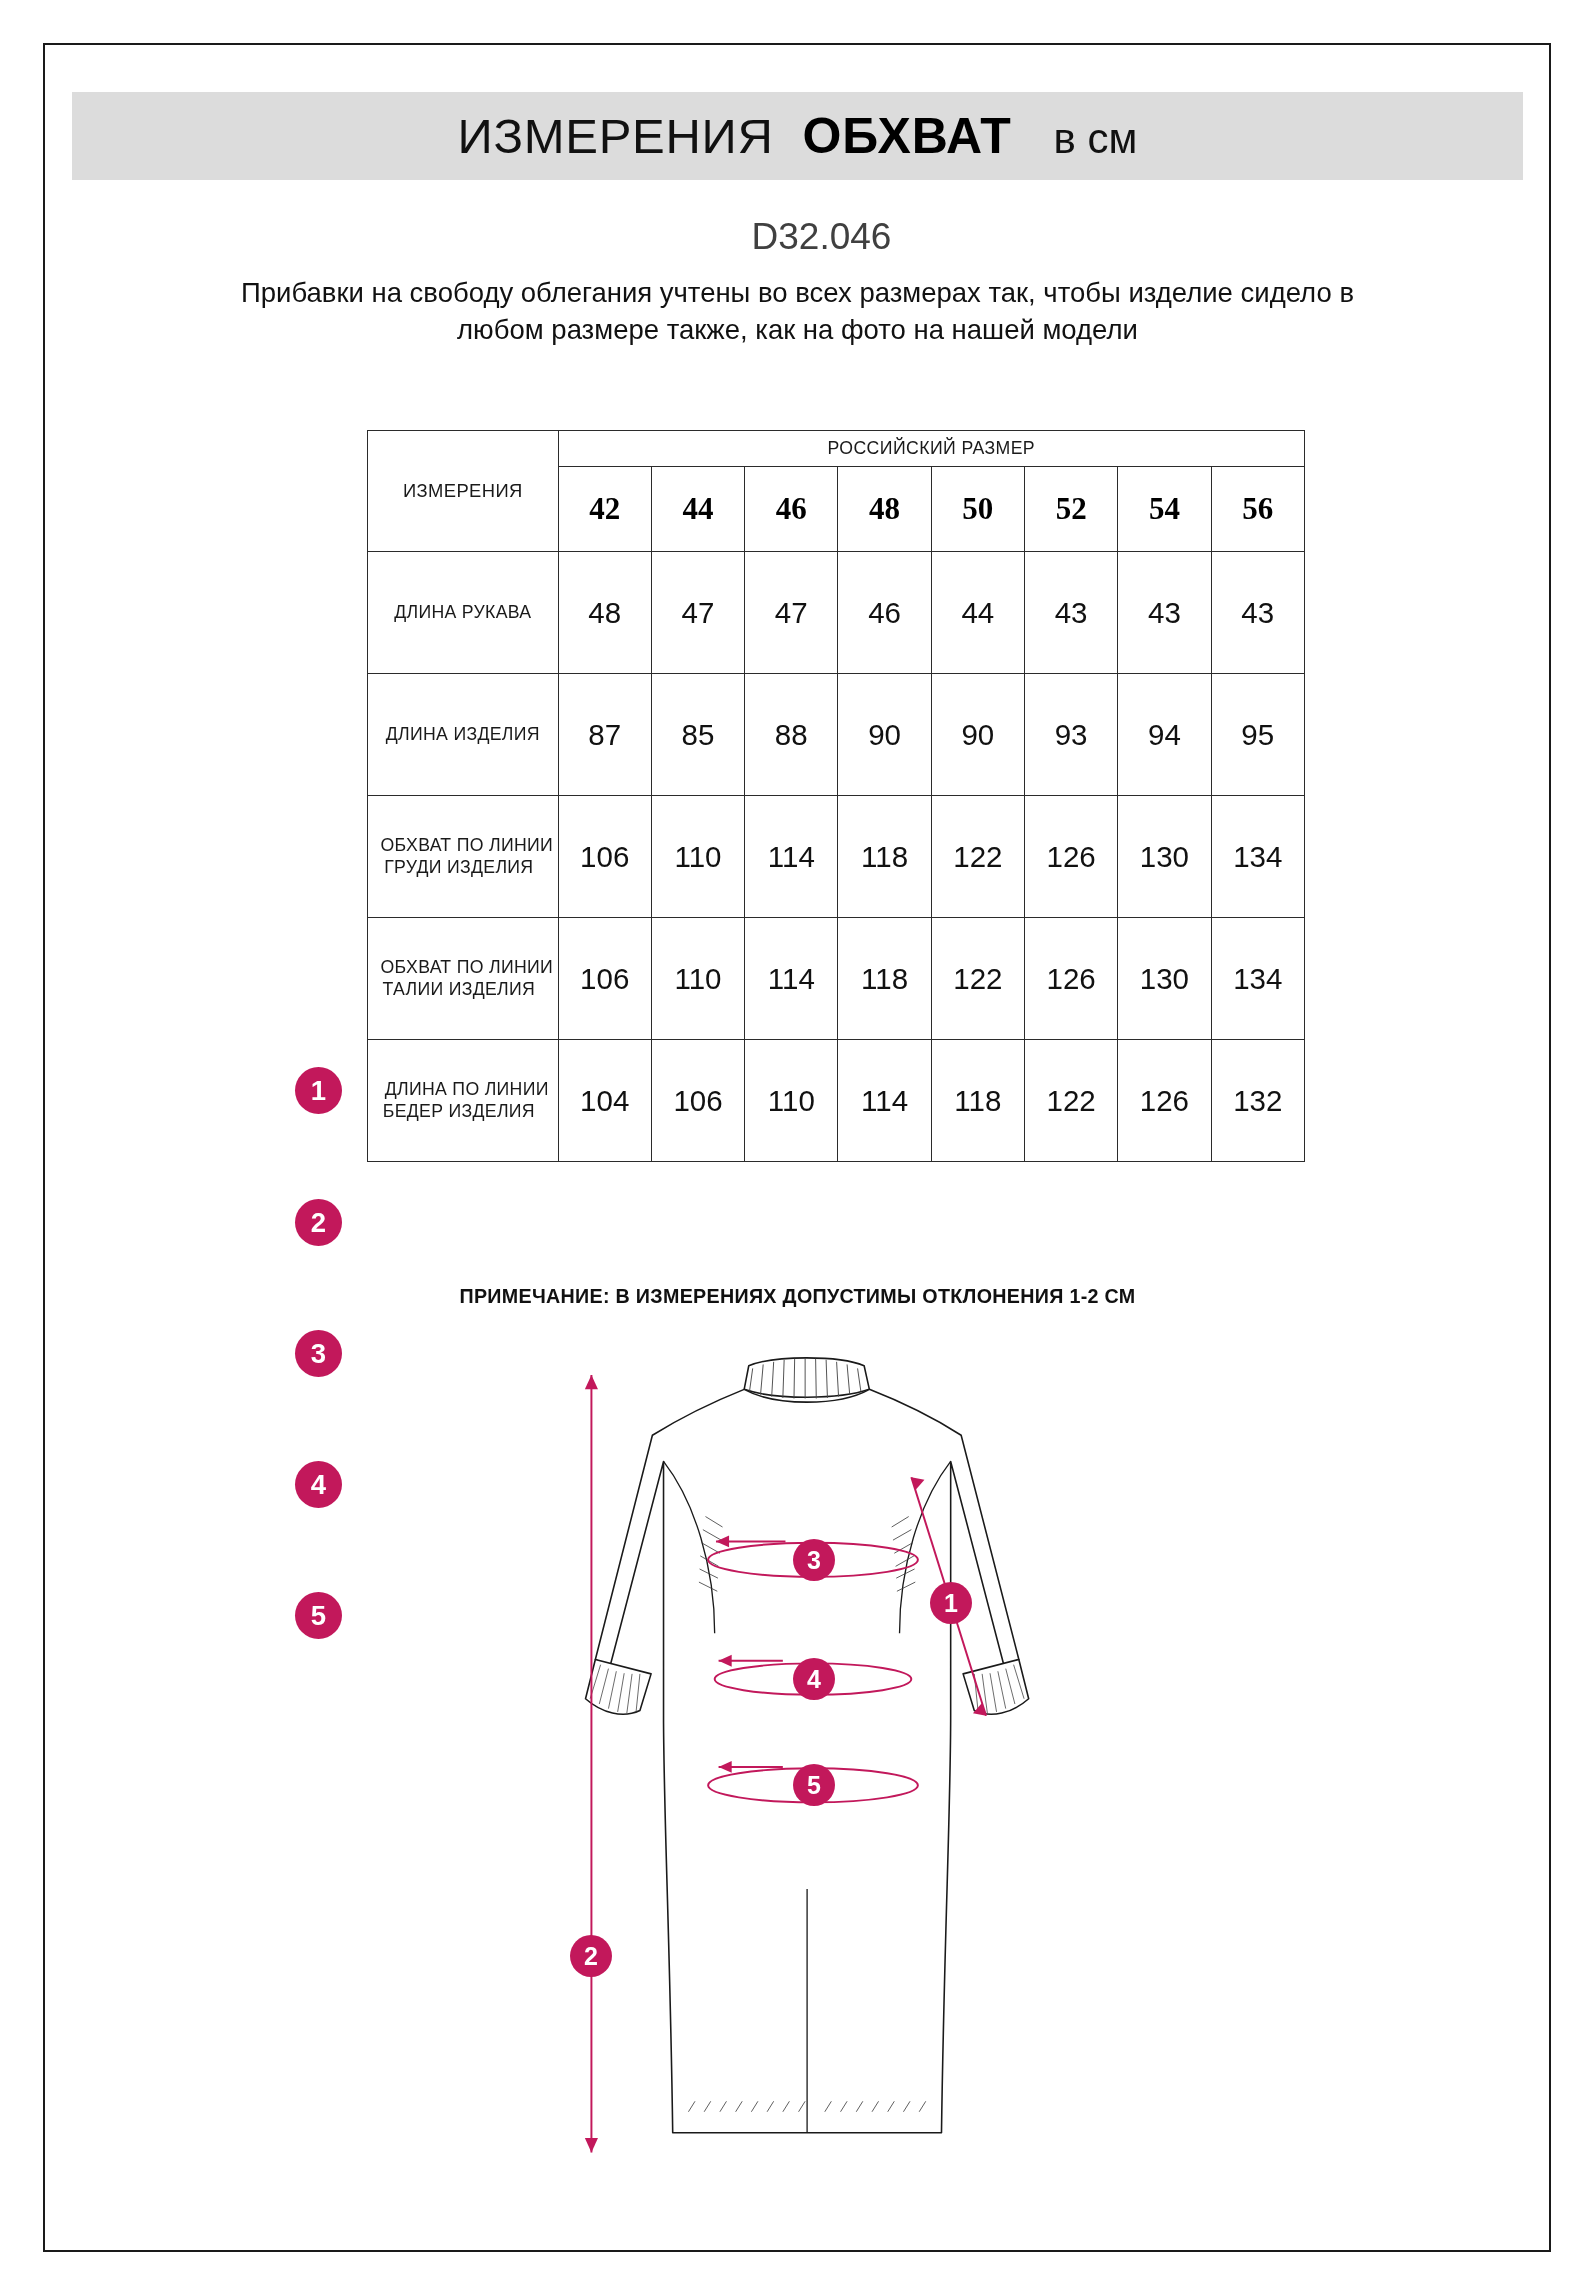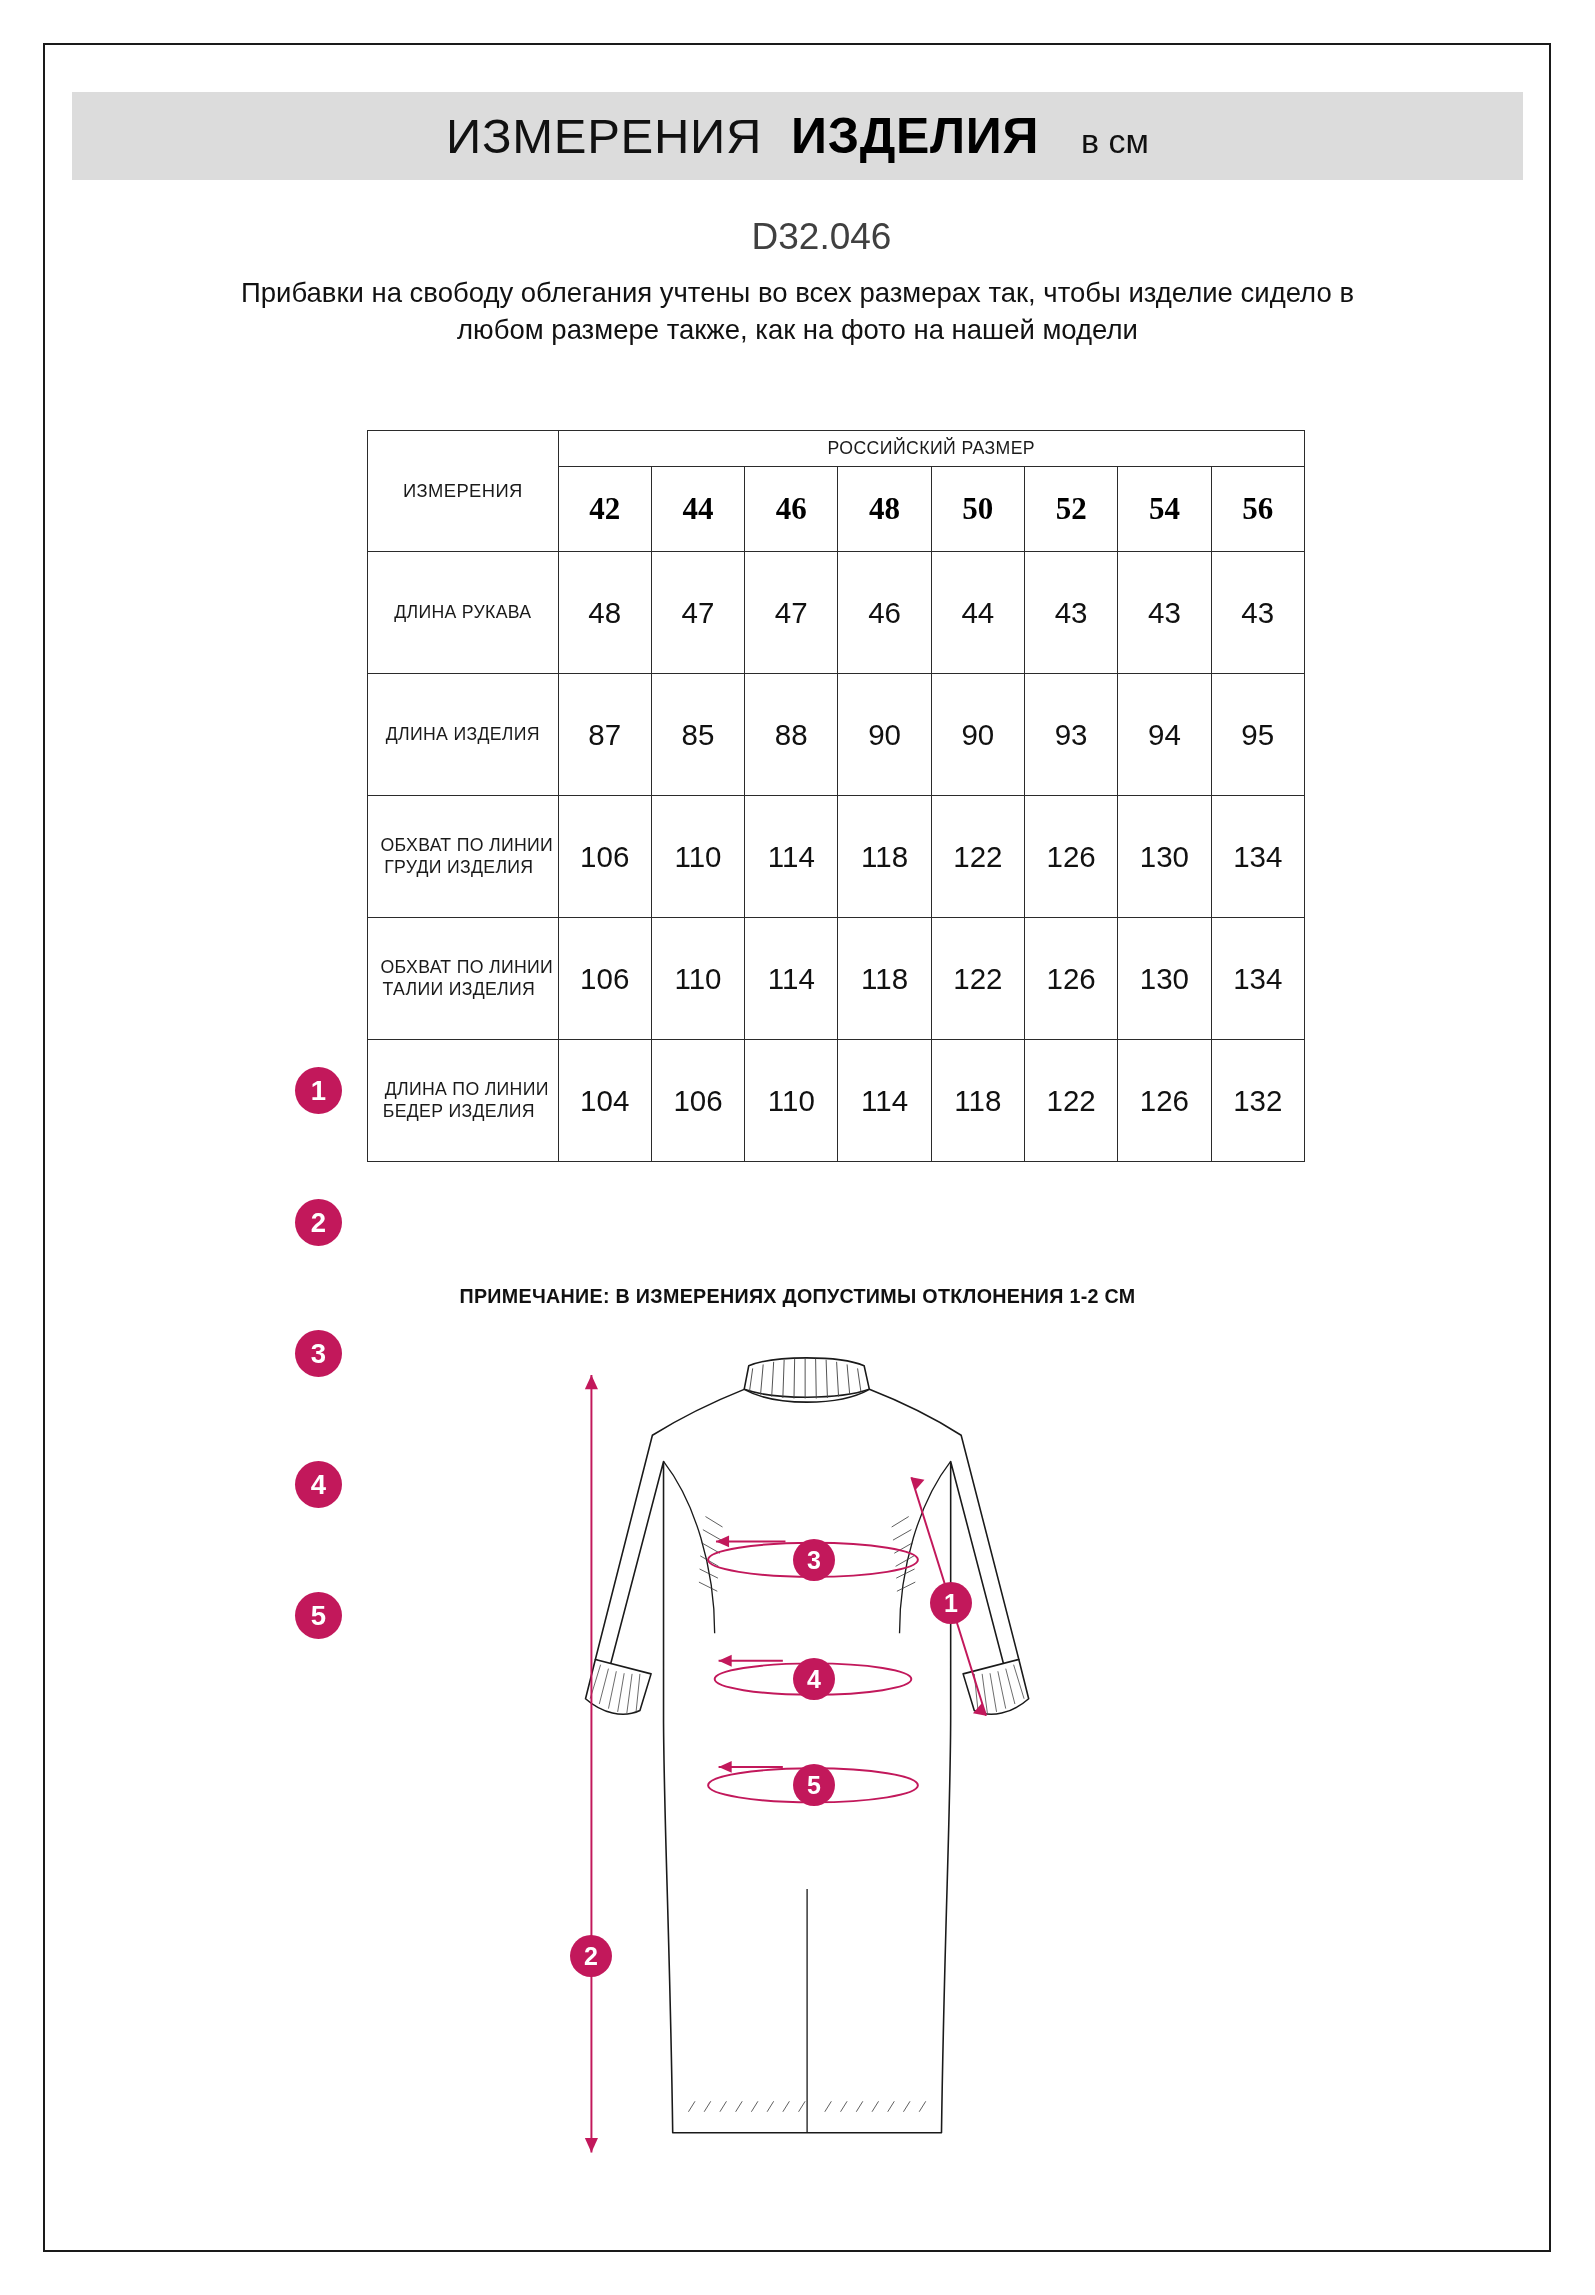--- a/index.html
+++ b/index.html
@@ -53,21 +53,21 @@
     letter-spacing: 0.7px;
     color: #111;
   }
   .title-bold {
     font-size: 50px;
     font-weight: 700;
     letter-spacing: 0.7px;
     color: #000;
   }
   .title-unit {
-    font-size: 34px;
+    font-size: 42px;
     font-weight: 400;
     color: #111;
     margin-left: 13px;
   }
   
   .article-code {
     position: absolute;
     left: 0;
     top: 216px;
     width: 1595px;
@@ -192,21 +192,21 @@
 </style>
 </head>
 <body>
 
 <div class="page">
   <div class="frame"></div>
 
   <div class="header-band">
     <div class="header-inner">
       <span class="title-light">ИЗМЕРЕНИЯ</span>
-      <span class="title-bold">ИЗДЕЛИЯ</span>
+      <span class="title-bold">ОБХВАТ</span>
       <span class="title-unit">в см</span>
     </div>
   </div>
 
   <div class="article-code">D32.046</div>
 
   <div class="description">Прибавки на свободу облегания учтены во всех размерах так, чтобы изделие сидело в любом размере также, как на фото на нашей модели</div>
 
   <div class="table-wrap">
     <table class="sizes">

